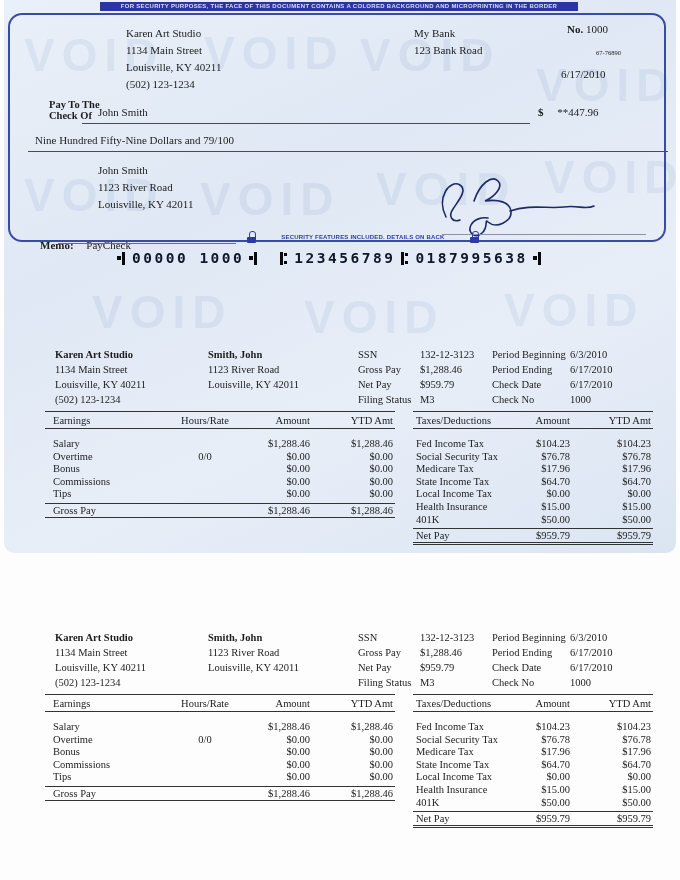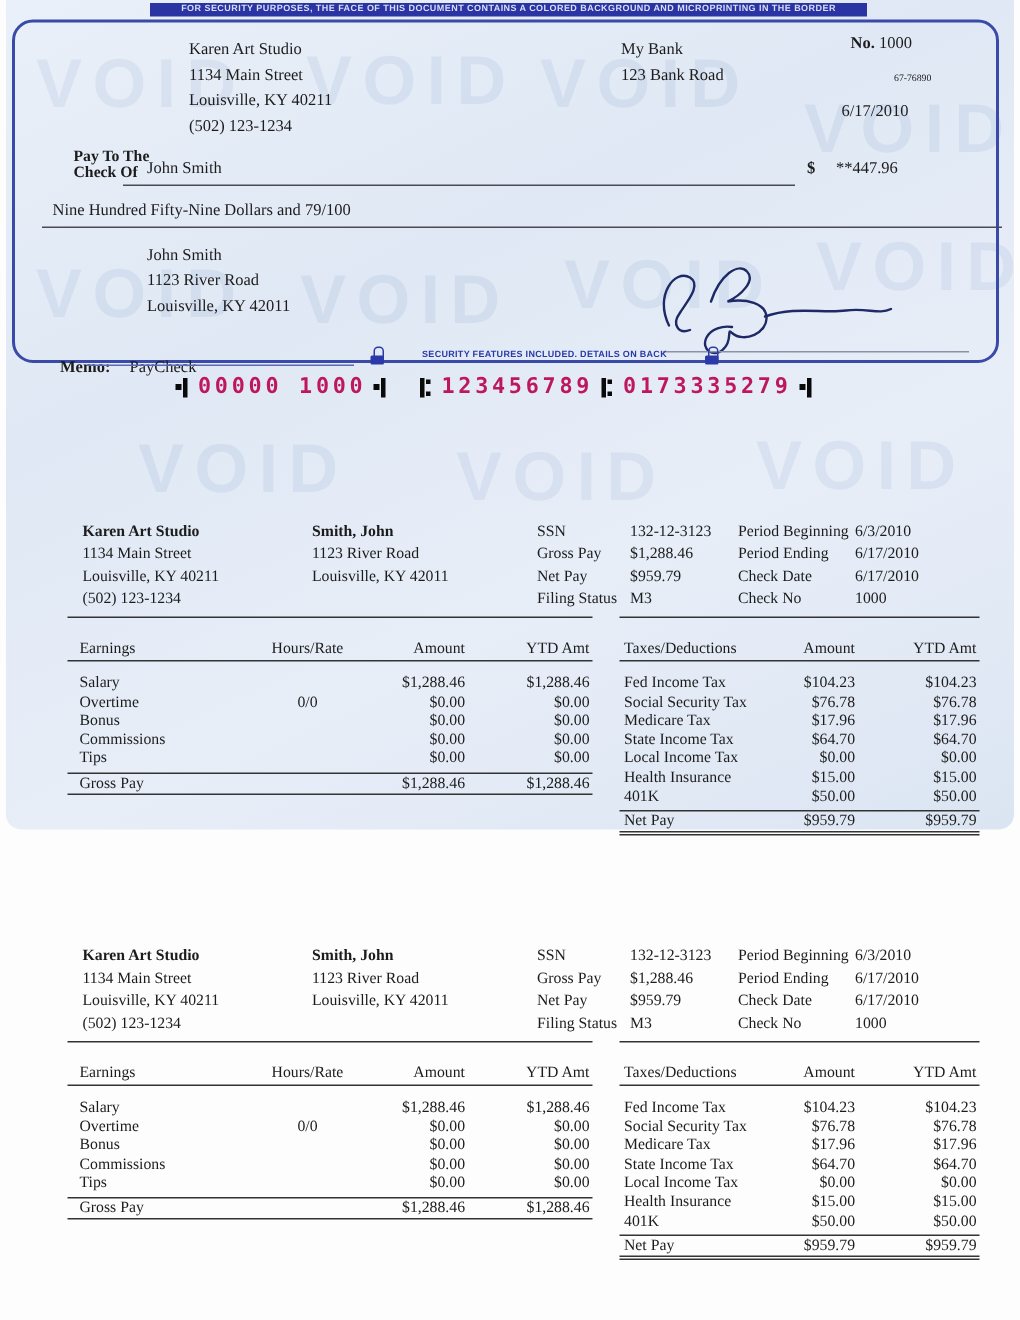--- a/index.html
+++ b/index.html
@@ -55,21 +55,21 @@
     font-family: "Liberation Sans", sans-serif; font-size: 6px; font-weight: bold;
     color: #2b3aa8; letter-spacing: 0.2px; white-space: nowrap;
   }
   .lock { position: relative; width: 9px; height: 12px; display: inline-block; }
   .lock::before { content: ""; position: absolute; top: 0; left: 2px; width: 5px; height: 7px; border: 1.5px solid #2b3aa8; border-radius: 3px 3px 0 0; }
   .lock::after { content: ""; position: absolute; bottom: 0; left: 0; width: 9px; height: 6.5px; background: #2b3aa8; border-radius: 1px; }
   
   .micr {
     position: absolute; left: 112px; top: 250px; display: flex; align-items: center;
     font-family: "DejaVu Sans Mono", monospace; font-weight: bold; font-size: 14.5px;
-    letter-spacing: 2.5px; color: #be185d;
+    letter-spacing: 2.5px; color: #0f172a;
   }
   .msym { display: inline-block; position: relative; width: 10px; height: 13px; margin: 0 5px; }
   .msym.onus::before { content: ""; position: absolute; left: 0; bottom: 5px; width: 4px; height: 4px; background: #0a0a0a; }
   .msym.onus::after { content: ""; position: absolute; right: 2px; top: 0; width: 3px; height: 13px; background: #0a0a0a; }
   .msym.transit::before { content: ""; position: absolute; left: 1px; top: 0; width: 3px; height: 13px; background: #0a0a0a; }
   .msym.transit::after { content: ""; position: absolute; right: 2px; top: 1px; width: 3px; height: 3px; background: #0a0a0a; box-shadow: 0 8px 0 #0a0a0a; }
   
   .stub { position: absolute; left: 0; width: 680px; height: 205px; font-size: 10.5px; }
   .stub.first { top: 345px; }
   .stub.second { top: 628px; }
@@ -79,21 +79,21 @@
   .company { left: 55px; top: 2px; }
   .employee { left: 208px; top: 2px; }
   .kv { top: 2px; line-height: 15px; }
   .kv .krow { display: flex; }
   .kv-info { left: 358px; }
   .kv-info .klabel { width: 62px; }
   .kv-period { left: 492px; }
   .kv-period .klabel { width: 78px; }
   .etable { left: 45px; top: 66px; width: 350px; }
   .dtable { left: 413px; top: 66px; width: 240px; }
-  .thead { display: flex; border-top: 1px solid #333; border-bottom: 1px solid #333; padding: 15px 0 2px; align-items: flex-end; }
+  .thead { display: flex; border-top: 1px solid #333; border-bottom: 1px solid #333; padding: 3px 0 2px; align-items: flex-end; }
   .rows { margin-top: 9px; }
   .trow { display: flex; height: 12.6px; line-height: 12.6px; }
   .total { display: flex; border-top: 1px solid #333; border-bottom: 1px solid #333; margin-top: 2px; padding: 1px 0; }
   .dtable .total { border-bottom: 3px double #333; }
   .ec1 { width: 130px; padding-left: 8px; }
   .ec2 { width: 60px; text-align: center; }
   .ec3 { width: 75px; text-align: right; }
   .ec4 { width: 85px; text-align: right; padding-right: 2px; }
   .dc1 { width: 115px; padding-left: 3px; }
   .dc2 { width: 42px; text-align: right; }
@@ -174,21 +174,21 @@
   </div>
 
   <div class="micr">
     <span class="msym onus"></span>
     <span>00000 1000</span>
     <span class="msym onus"></span>
     <span style="width:10px"></span>
     <span class="msym transit"></span>
     <span>123456789</span>
     <span class="msym transit"></span>
-    <span>0173335279</span>
+    <span>0187995638</span>
     <span class="msym onus"></span>
   </div>
 
   <div class="stub first">
     <div class="abs blk company">
       <div class="bold">Karen Art Studio</div>
       <div>1134 Main Street</div>
       <div>Louisville, KY 40211</div>
       <div>(502) 123-1234</div>
     </div>

